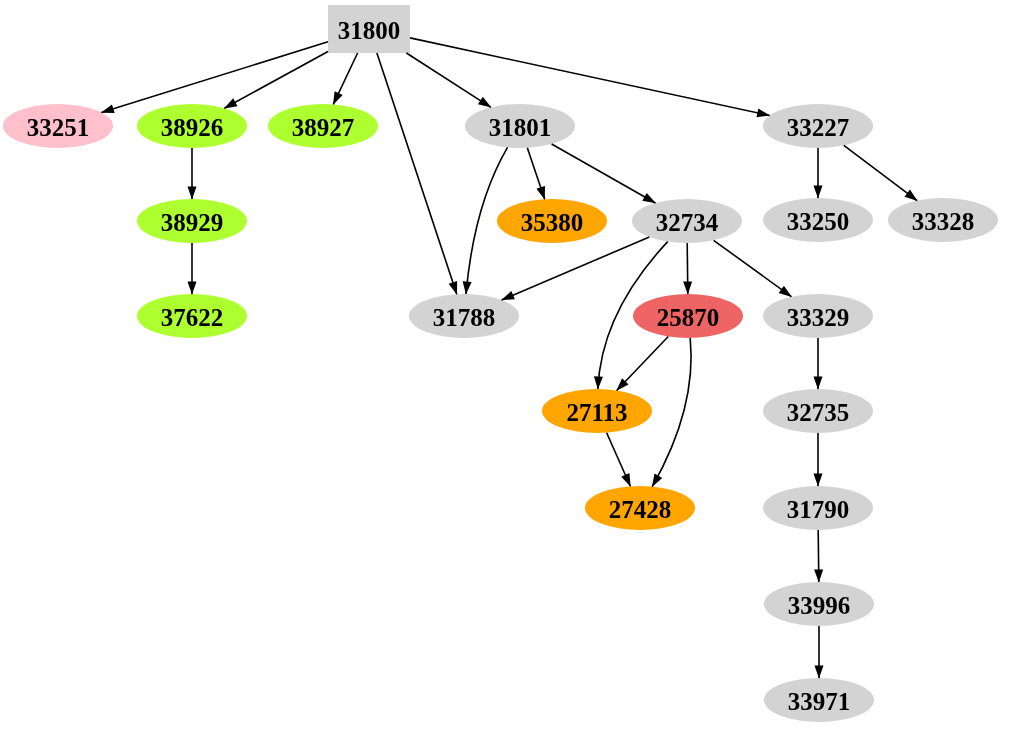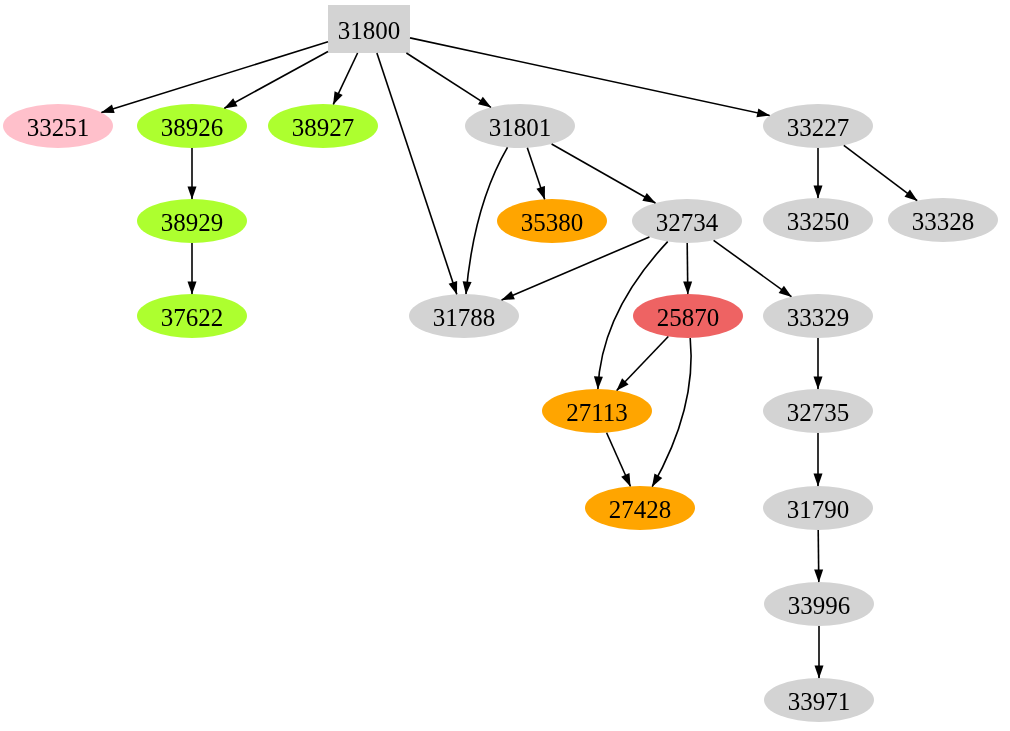--- a/index.html
+++ b/index.html
@@ -6,20 +6,21 @@
     margin: 0;
     padding: 0;
     background: #ffffff;
   }
   .canvas {
     position: relative;
     width: 1010px;
     height: 731px;
     background: #ffffff;
     overflow: hidden;
+    font-weight: bold;
   }
   svg {
     display: block;
   }
   .node-label {
     font-family: "Liberation Serif", "DejaVu Serif", serif;
     font-size: 25px;
     fill: #000000;
     text-anchor: middle;
     dominant-baseline: central;

